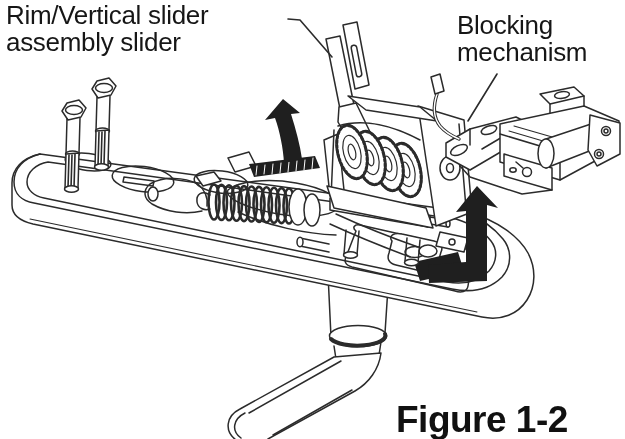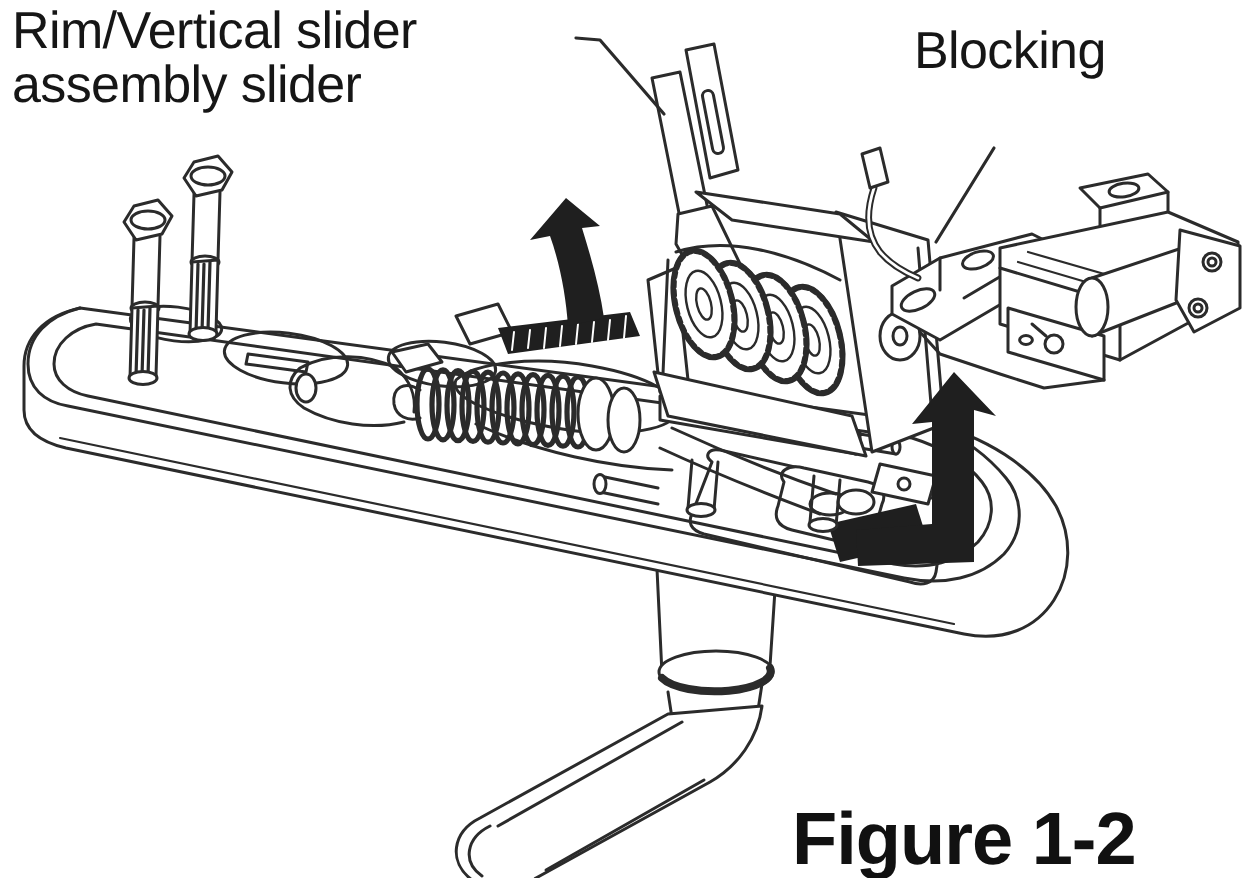--- a/index.html
+++ b/index.html
@@ -202,17 +202,17 @@
 
     <g>
       <path d="M 288,19 L 300,20 L 332,57" stroke-width="1.6"></path>
       <path d="M 497,74 L 468,121" stroke-width="1.6"></path>
     </g>
   </g>
 </svg>
 
 <div class="label" style="left:6px;top:2px"><span>Rim/Vertical slider</span><br><span>assembly slider</span></div>
 
-<div class="label" style="left:457px;top:12px"><span>Blocking</span><br></div>
+<div class="label" style="left:457px;top:12px"><span>Blocking</span><br><span>mechanism</span></div>
 
 <div class="caption" style="left:396px;top:399px">Figure 1-2</div>
 
 </div>
 
 </body></html>

